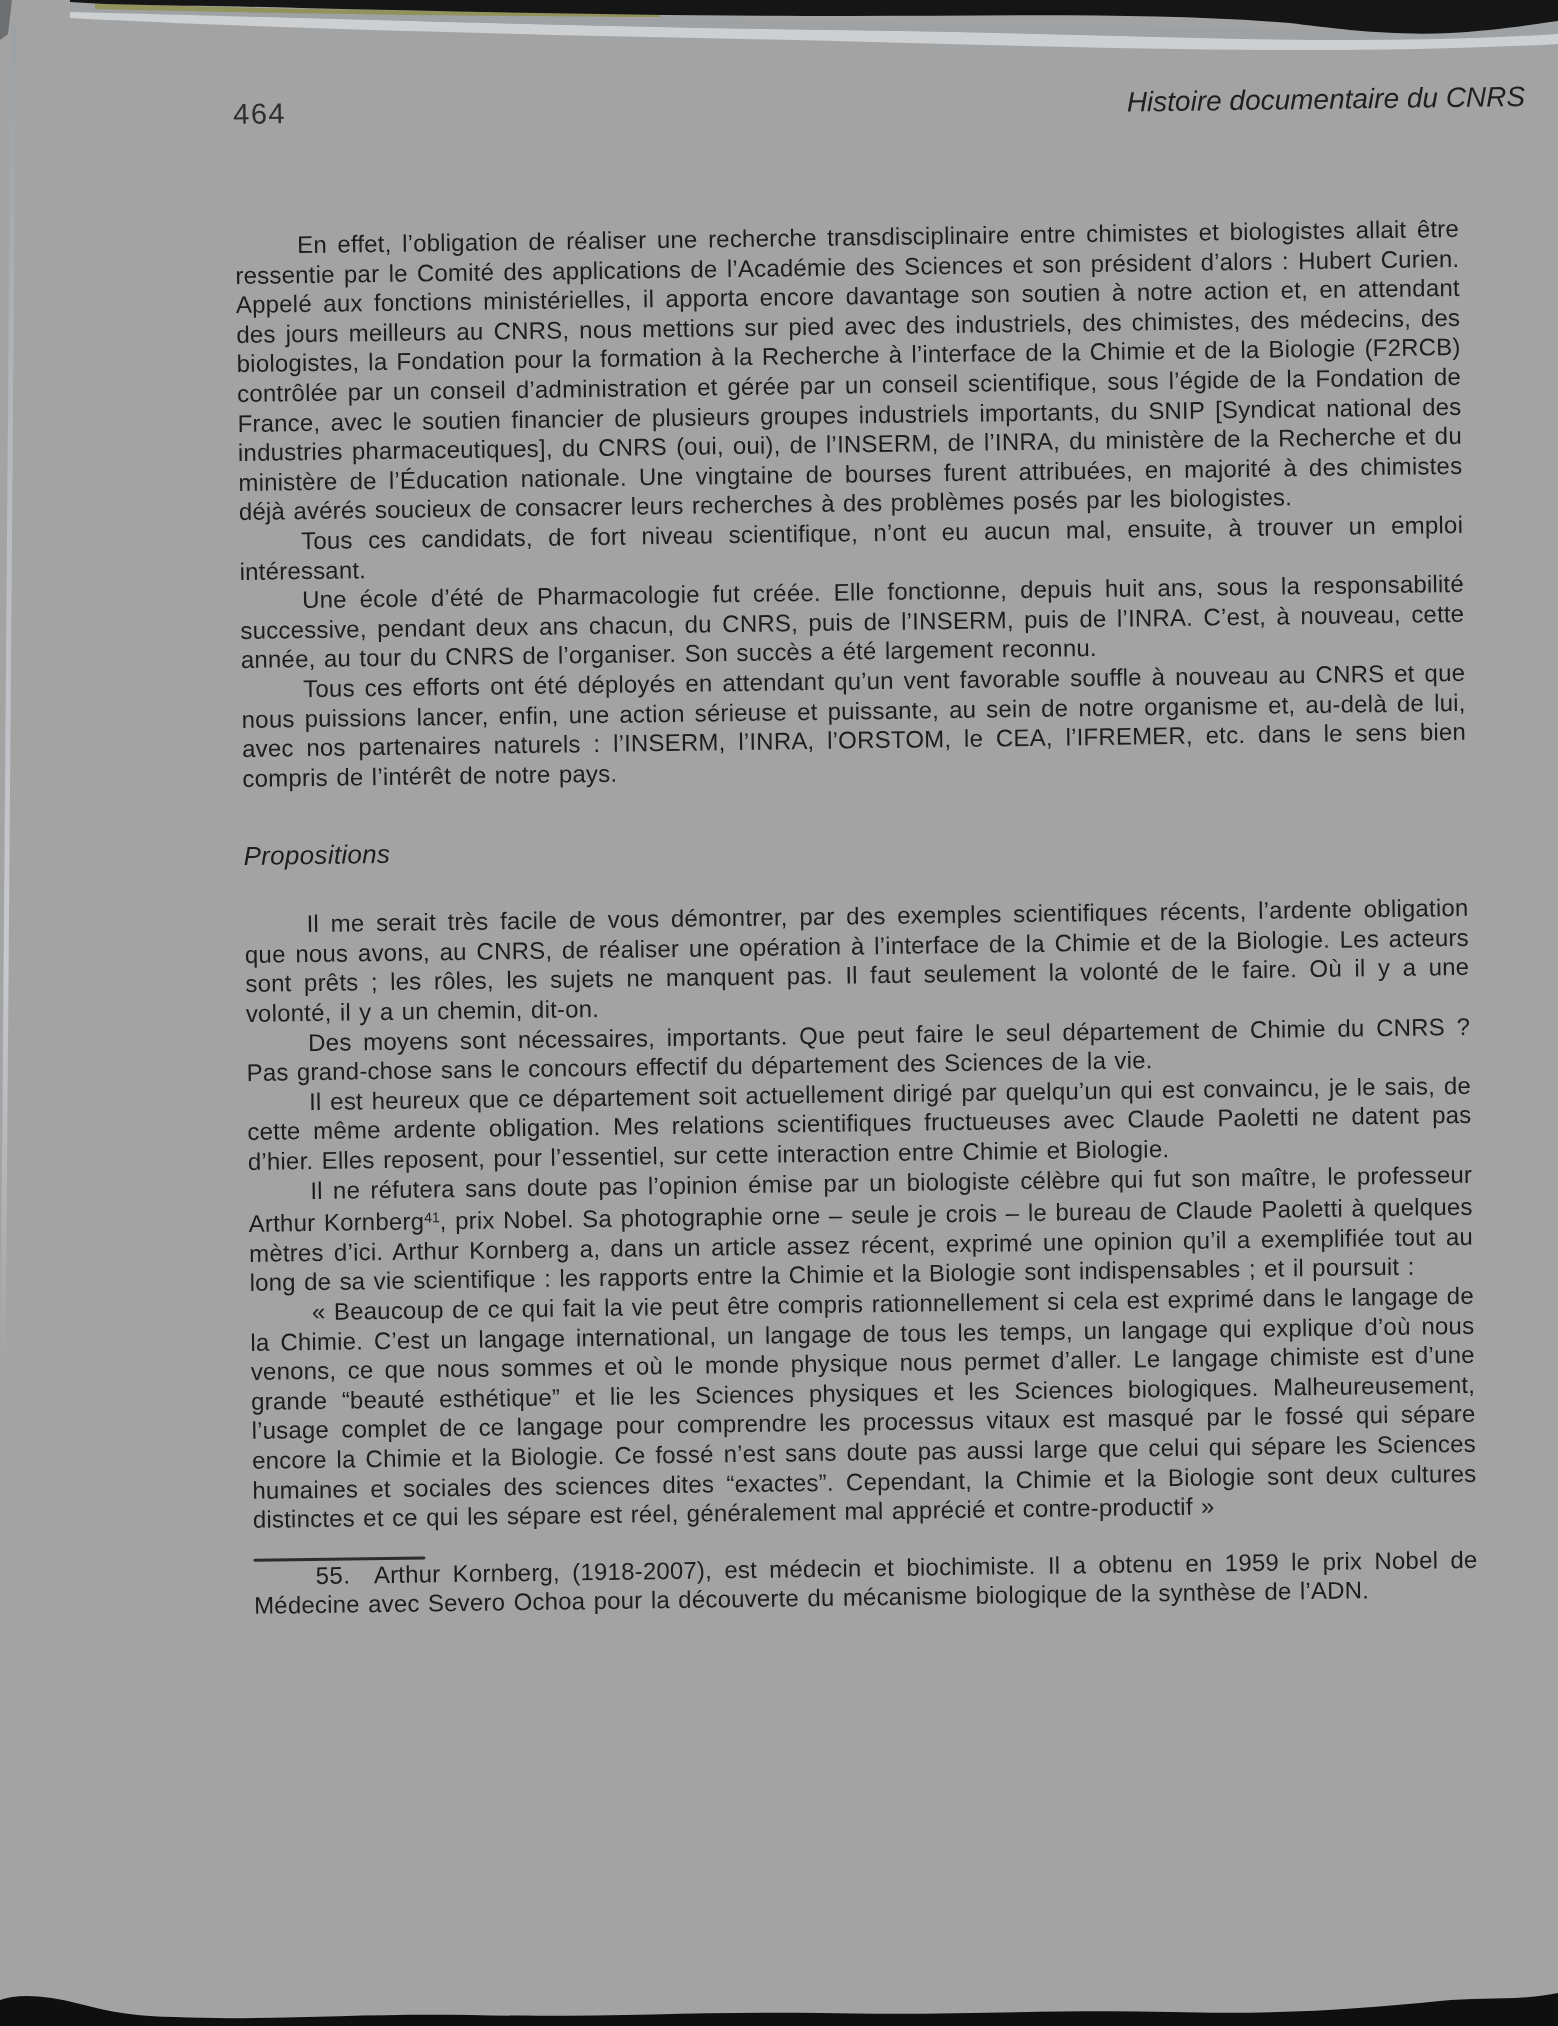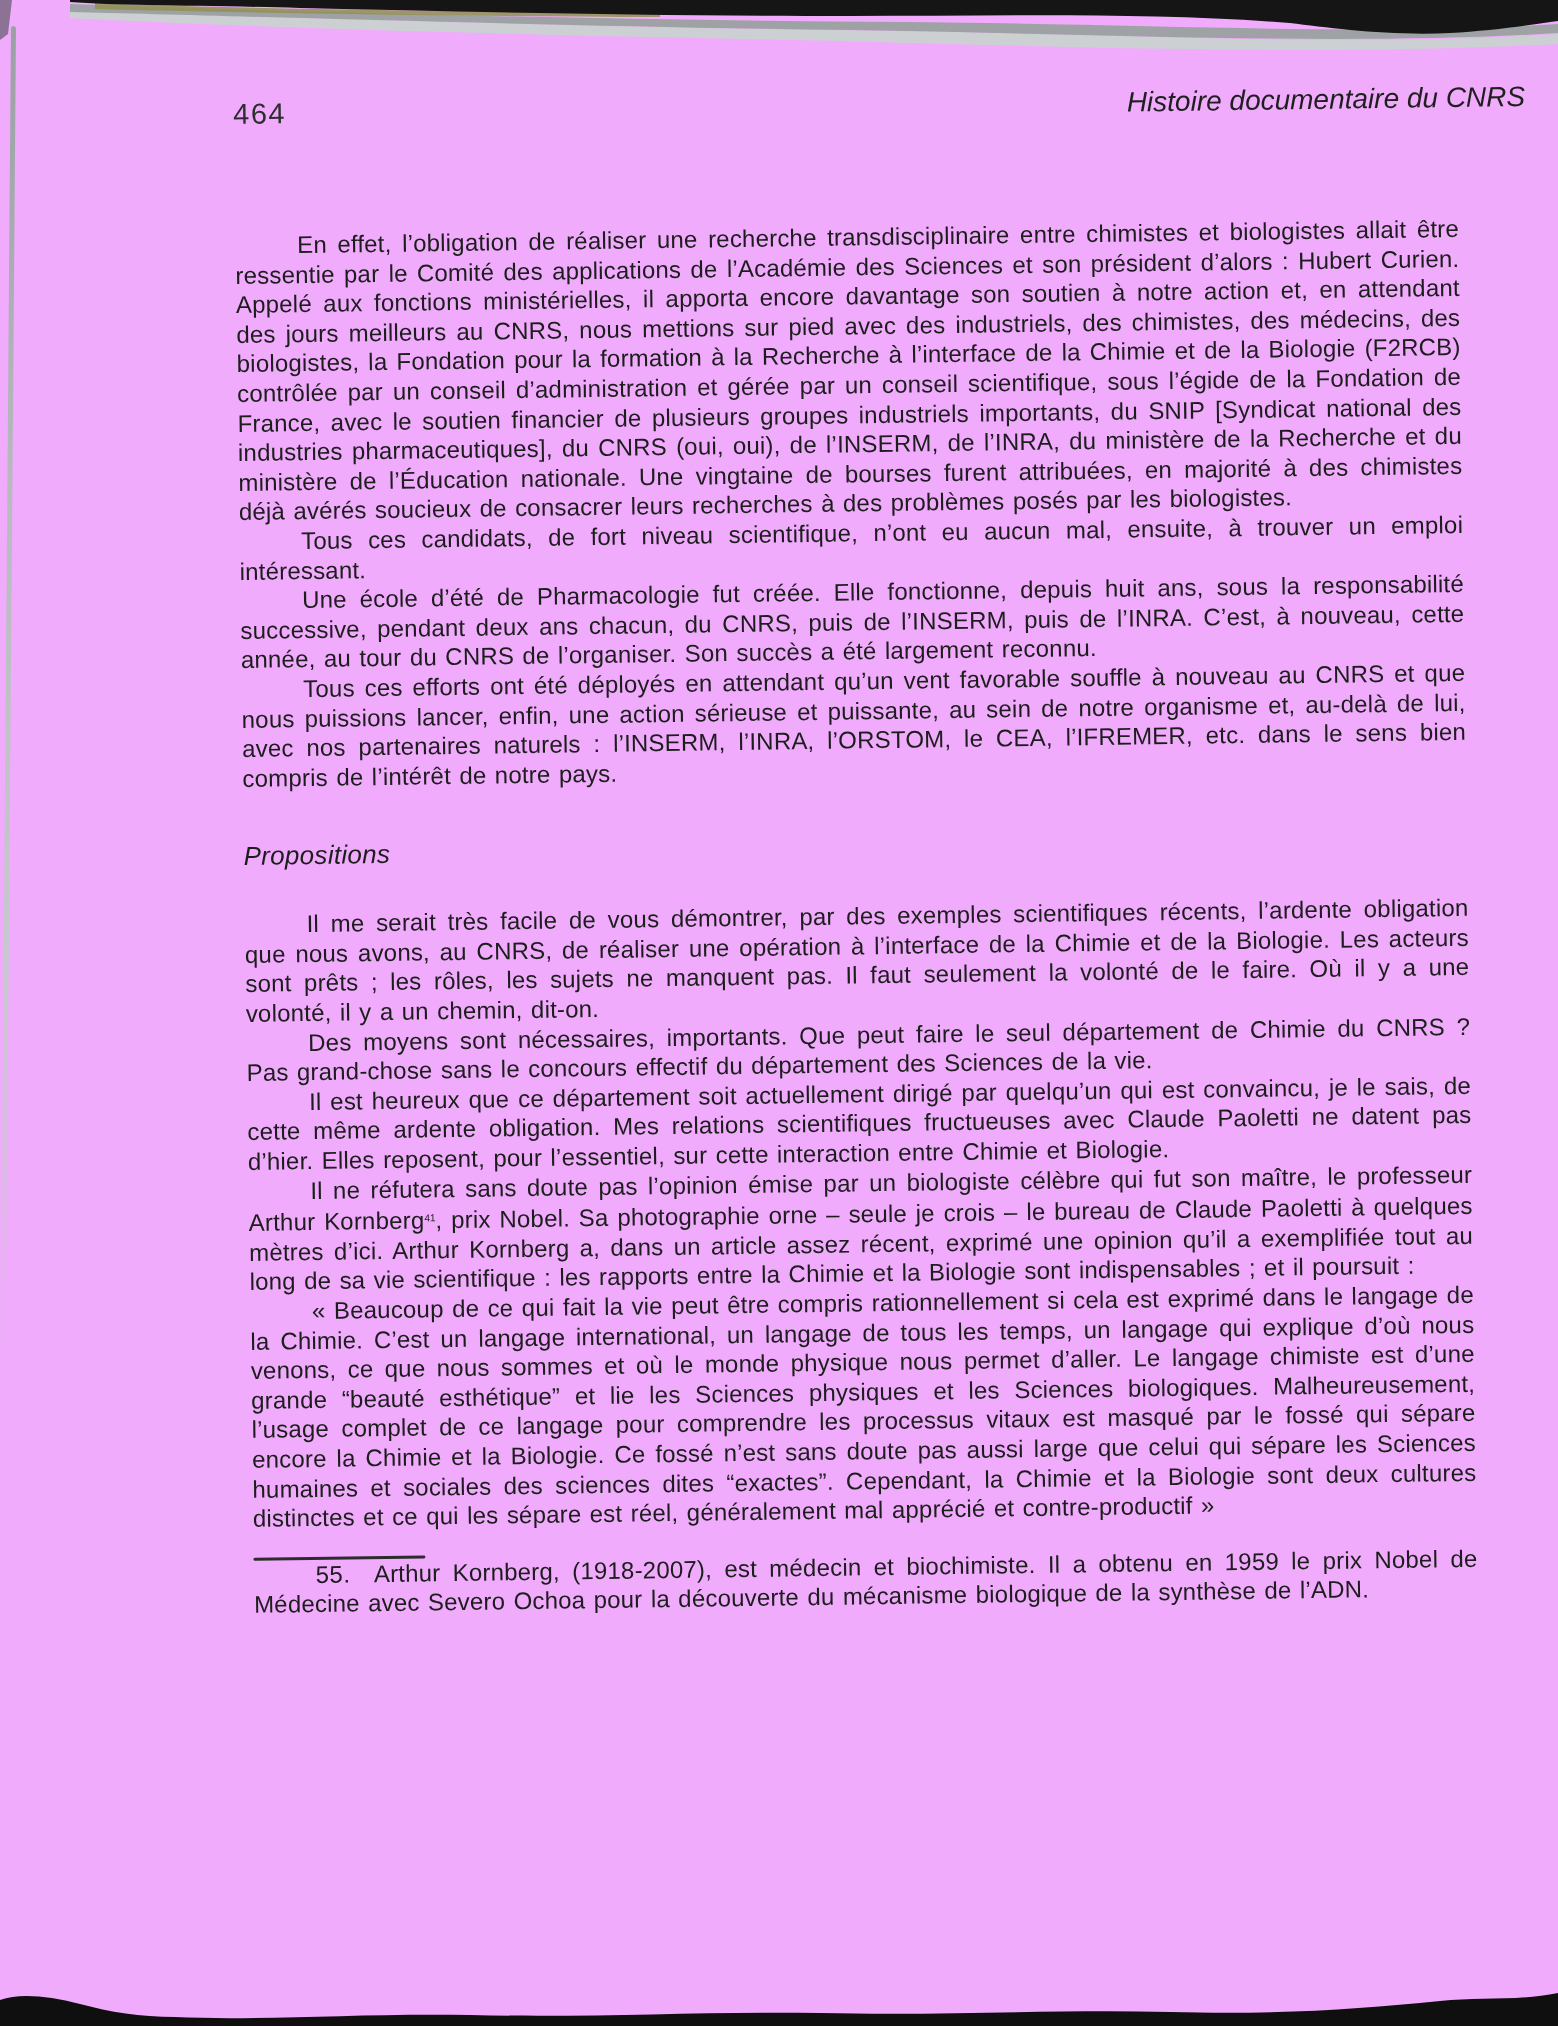--- a/index.html
+++ b/index.html
@@ -1,19 +1,19 @@
 <!DOCTYPE html>
 <html><head>
 <meta charset="utf-8">
 <style>
   html,body{margin:0;padding:0;background:#3a3a3a;}
   .scan{
     position:relative;
     width:1558px;height:2026px;
-    background:#f0abfc;
+    background:#a3a3a3;
     overflow:hidden;
     font-family:"Liberation Sans",sans-serif;
     color:#1d1d1d;
   }
   .top-edge{position:absolute;top:0;left:0;width:1558px;height:72px;display:block;}
   .bottom-edge{position:absolute;bottom:0;left:0;width:1558px;height:40px;display:block;}
   .left-edge{
     position:absolute;left:11px;top:26px;width:5px;height:1340px;
     background:linear-gradient(to bottom,#9aa0a4 0%,#b7bbbf 35%,#c6c9cd 70%,rgba(200,203,207,0) 100%);
     transform:rotate(0.45deg);transform-origin:top left;border-radius:3px;
@@ -28,21 +28,21 @@
   .body-text{width:1224px;margin-top:100px;}
   .body-text p{
     margin:0;font-size:24px;line-height:29.6px;
     text-align:justify;text-indent:62px;
     letter-spacing:0.2px;word-spacing:1.5px;
   }
   .section-heading{
     font-style:italic;font-weight:400;font-size:26px;
     margin:48px 0 38px 0;letter-spacing:0.3px;
   }
-  sup.fn-marker{font-size:10px;vertical-align:7px;letter-spacing:0;}
+  sup.fn-marker{font-size:14px;vertical-align:7px;letter-spacing:0;}
   .footnote-rule{
     margin-top:24px;width:172px;height:3px;background:#2c2c2c;
     border-radius:2px;
   }
   .footnote{
     width:1224px;margin:14px 0 0 0;font-size:20px;line-height:27px;
     text-align:justify;text-indent:48px;letter-spacing:0.1px;
   }
   .footnote .fn-num{letter-spacing:0.5px;}
 </style>

